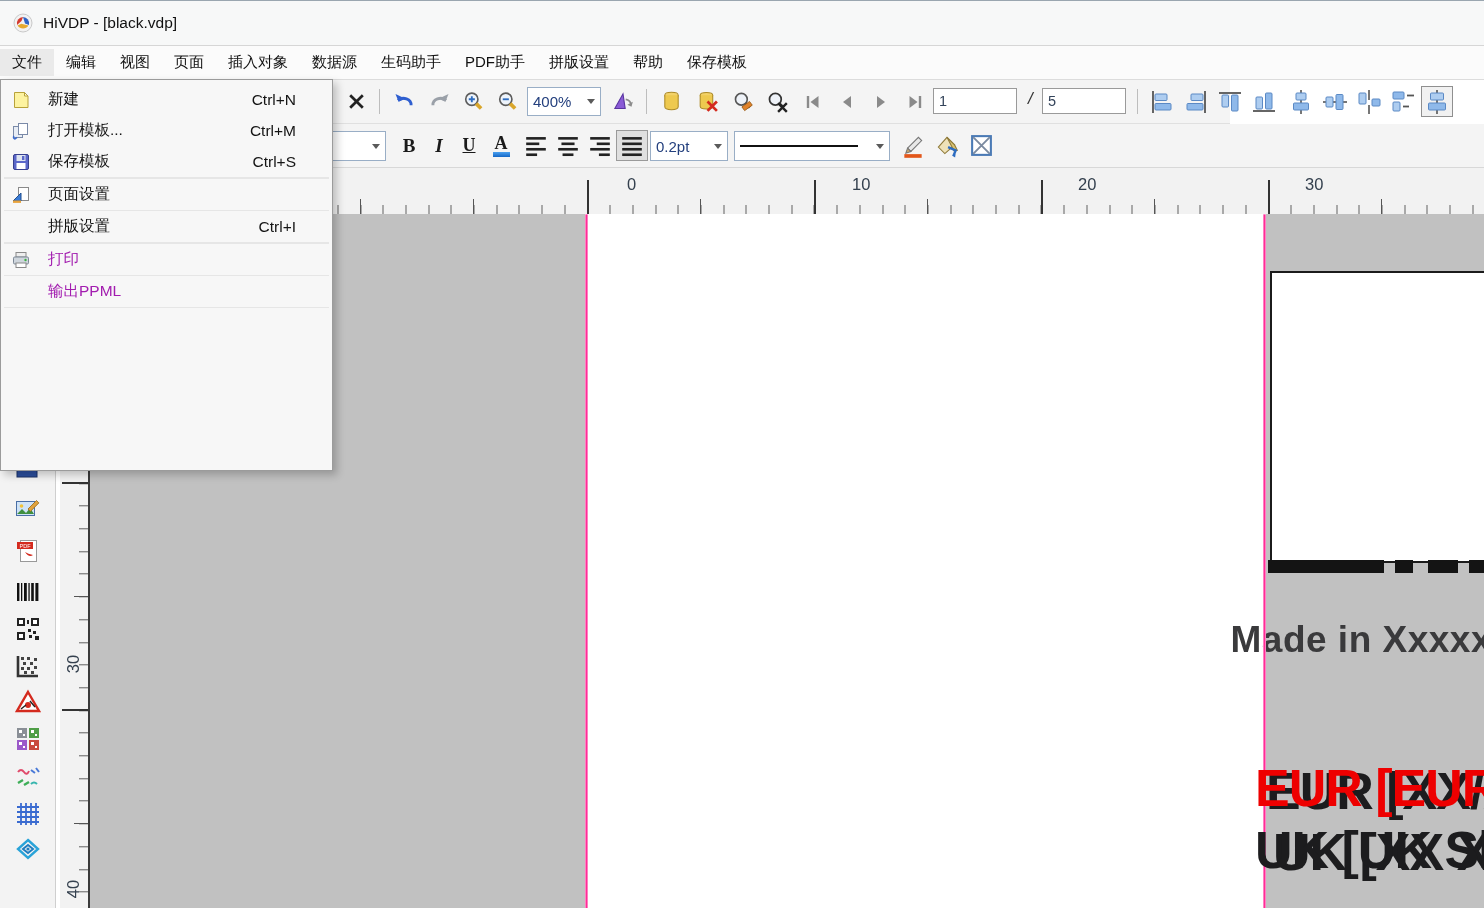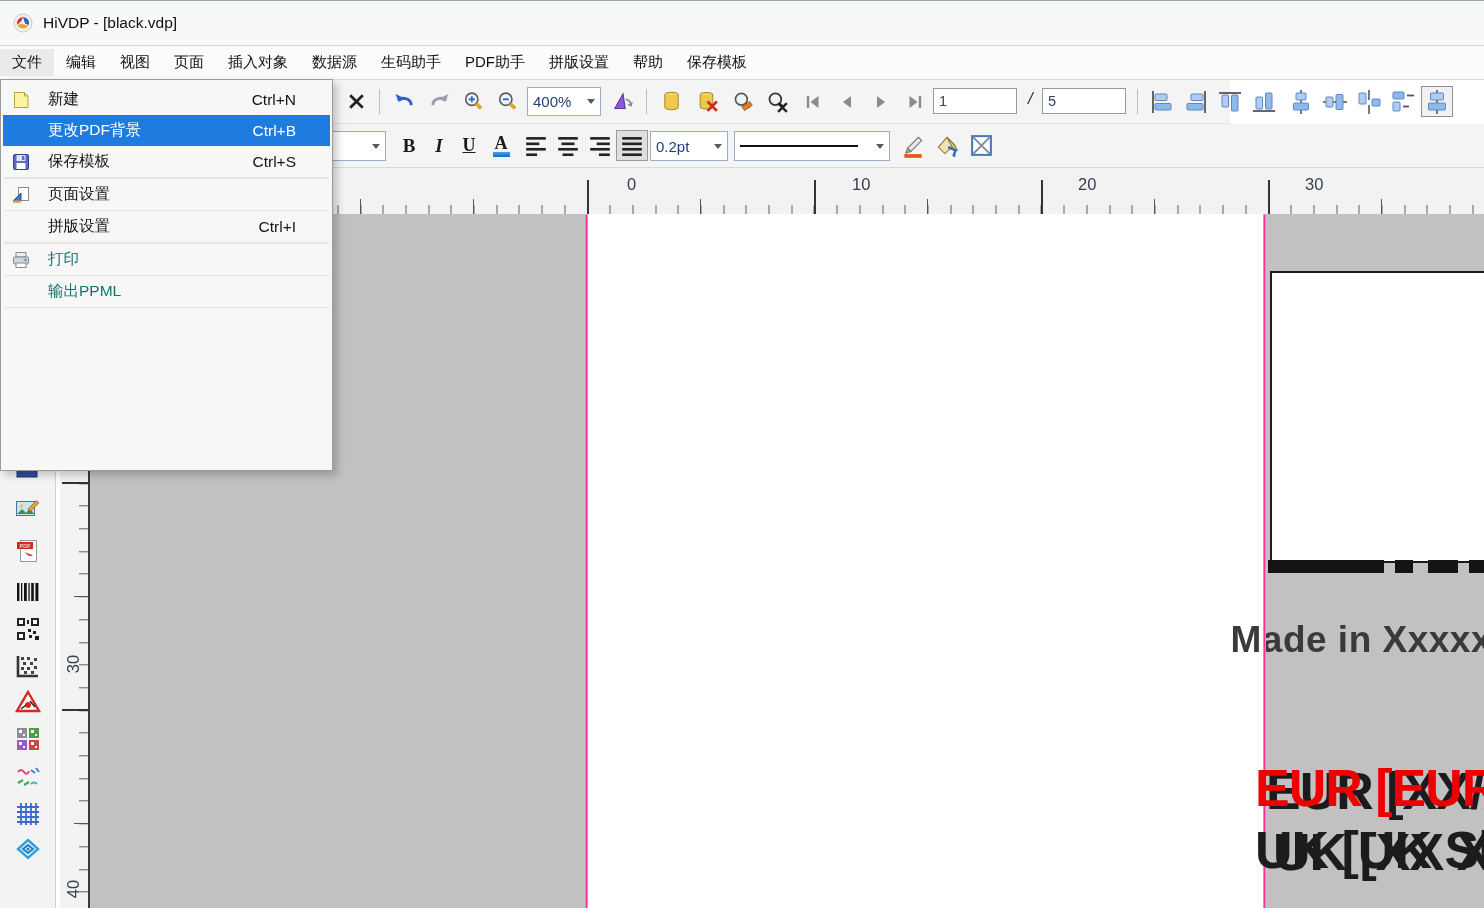--- a/index.html
+++ b/index.html
@@ -80,21 +80,21 @@
   #uk-top{left:667px;top:606px;color:#1c1c1e;z-index:2;}
 
   
   #file-menu{left:0;top:78px;width:333px;height:392px;background:#f7f7f7;border:1px solid #9b9b9b;
              box-sizing:border-box;z-index:60;box-shadow:4px 4px 8px rgba(0,0,0,.22);padding-top:4px;}
   .menu-item{display:flex;align-items:center;height:31px;margin:0 2px;font-size:15.5px;color:#141414;}
   .mi-icon{width:18px;height:18px;margin-left:9px;display:flex;align-items:center;justify-content:center;}
   .mi-label{margin-left:18px;}
   .mi-shortcut{margin-left:auto;margin-right:34px;}
   .menu-item.hl{background:#1e7ce0;color:#fff;}
-  .menu-item.disabled{color:#0f766e;}
+  .menu-item.disabled{color:#a21caf;}
   .menu-sep{height:1px;background:#e6e6e6;margin:0 3px;}
 
   svg{display:block;}
 </style>
 </head>
 <body>
 
 <div id="app">
 
   <div id="titlebar" class="abs">
@@ -547,24 +547,30 @@
     <div class="menu-item">
       <span class="mi-icon">
         <svg viewBox="0 0 18 18" width="18" height="18">
             <path d="M2.5 1.5 h10 l3.5 3.5 v11.5 h-13.5z" fill="#fdf3a0" stroke="#b8a23a"></path>
             <path d="M12.5 1.5 l3.5 3.5 h-3.5z" fill="#fffbe0" stroke="#b8a23a"></path>
           </svg>
       </span>
       <span class="mi-label">新建</span>
       <span class="mi-shortcut">Ctrl+N</span>
     </div>
-    <div class="menu-item hl">
-      <span class="mi-icon"></span>
-      <span class="mi-label">更改PDF背景</span>
-      <span class="mi-shortcut">Ctrl+B</span>
+    <div class="menu-item">
+      <span class="mi-icon">
+        <svg viewBox="0 0 18 18" width="18" height="18">
+            <rect x="1.5" y="4.5" width="9" height="11" fill="#e8edf5" stroke="#7a8aa8"></rect>
+            <rect x="6.5" y="1.5" width="9" height="11" fill="#fff" stroke="#7a8aa8"></rect>
+            <path d="M2 14 q-1.5 2 1 3 l2-1.6" fill="none" stroke="#3a6bd0" stroke-width="1.4"></path>
+          </svg>
+      </span>
+      <span class="mi-label">打开模板...</span>
+      <span class="mi-shortcut">Ctrl+M</span>
     </div>
     <div class="menu-item">
       <span class="mi-icon">
         <svg viewBox="0 0 18 18" width="18" height="18">
             <rect x="1.5" y="1.5" width="15" height="15" rx="1.5" fill="#5b67c9" stroke="#37408f"></rect>
             <rect x="4.5" y="2" width="9" height="6" fill="#dde4f0"></rect>
             <rect x="10" y="3" width="2.4" height="4" fill="#5b67c9"></rect>
             <rect x="4.5" y="10" width="9" height="6" fill="#fff"></rect>
           </svg>
       </span>

